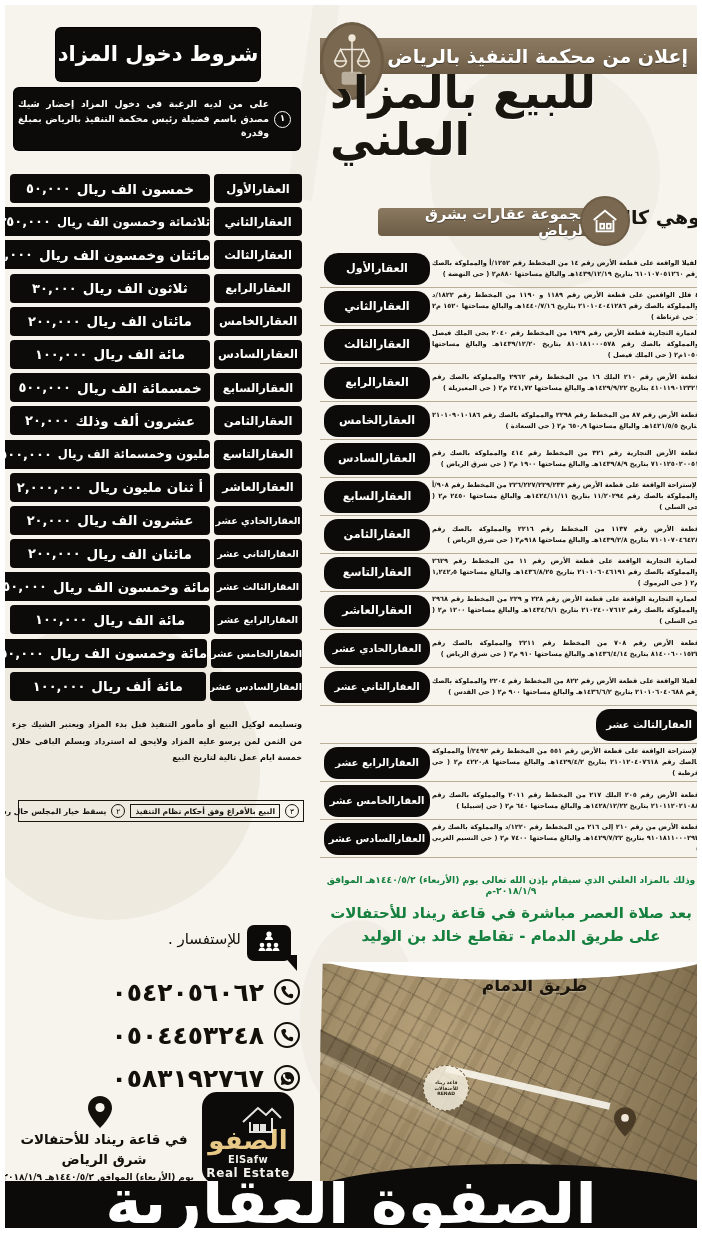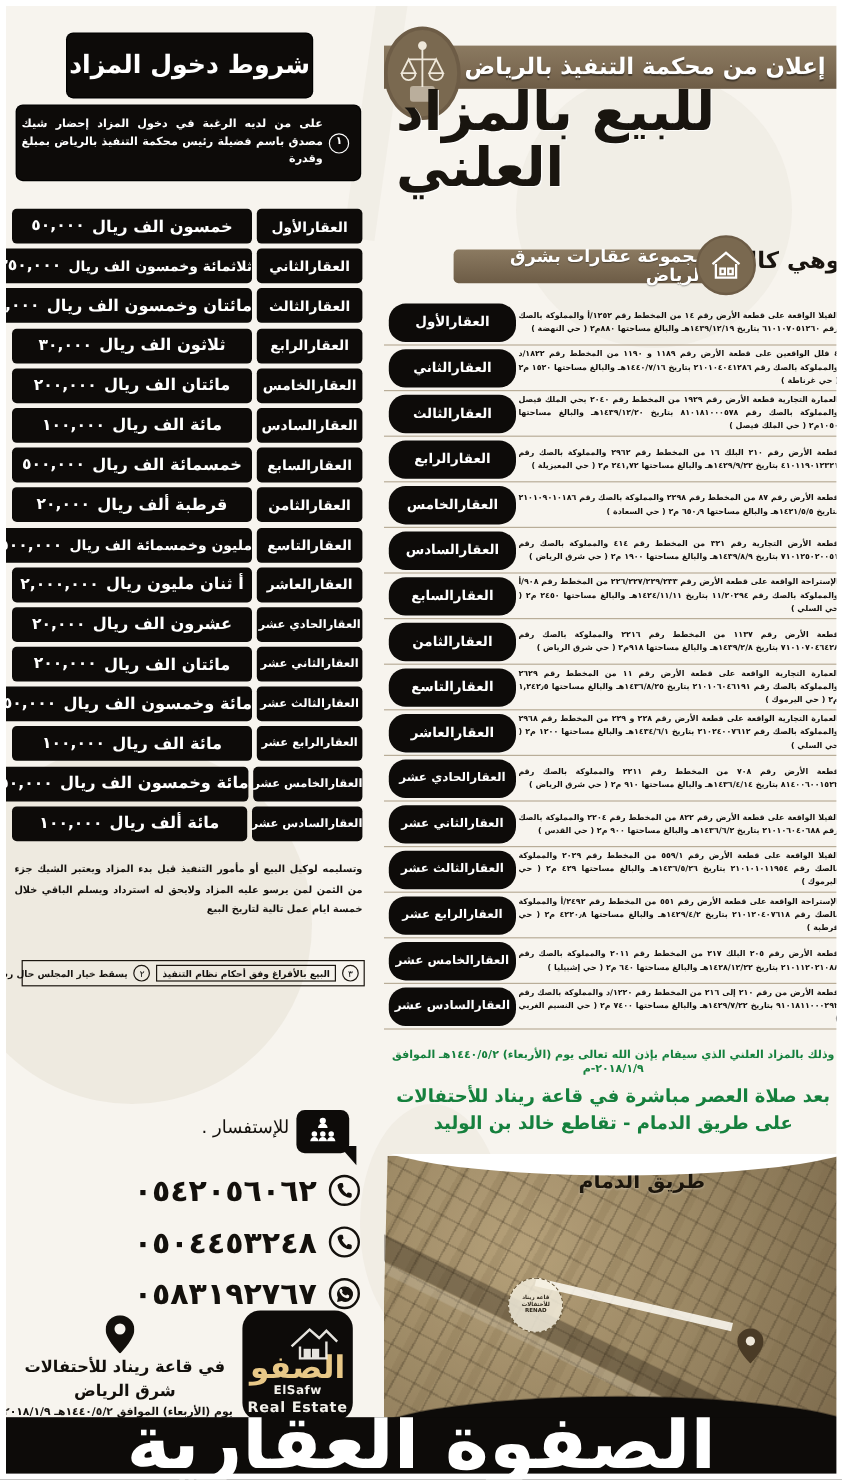--- a/index.html
+++ b/index.html
@@ -339,21 +339,20 @@
       </div>
       <div class="desc-row">
         <div class="desc-text">قطعة الأرض رقم ٧٠٨ من المخطط رقم ٢٢١١ والمملوكة بالصك رقم ٨١٤٠٠٦٠٠١٥٢٢ بتاريخ ١٤٣٦/٤/١٤هـ والبالغ مساحتها ٩١٠ م٢   ( حي شرق الرياض )</div>
         <div class="desc-label small">العقارالحادي عشر</div>
       </div>
       <div class="desc-row">
         <div class="desc-text">الفيلا الواقعة على قطعة الأرض رقم ٨٢٢ من المخطط رقم ٢٢٠٤ والمملوكة بالصك رقم ٢١٠١٠٦٠٤٠٦٨٨ بتاريخ ١٤٣٦/٦/٢هـ والبالغ مساحتها ٩٠٠ م٢   ( حي القدس )</div>
         <div class="desc-label small">العقارالثاني عشر</div>
       </div>
       <div class="desc-row">
-        <div class="desc-text">الفيلا الواقعة على قطعة الأرض رقم ٥٥٩/١ من المخطط رقم ٢٠٢٩ والمملوكة بالصك رقم ٢١٠١٠١٠١١٩٥٤ بتاريخ ١٤٣٦/٥/٢٦هـ والبالغ مساحتها ٤٢٩ م٢   ( حي اليرموك )</div>
         <div class="desc-label small">العقارالثالث عشر</div>
       </div>
       <div class="desc-row">
         <div class="desc-text">الإستراحة الواقعة على قطعة الأرض رقم ٥٥١ من المخطط رقم ٢٤٩٢/أ والمملوكة بالصك رقم ٢١٠١٢٠٤٠٧٦١٨ بتاريخ ١٤٢٩/٤/٢هـ والبالغ مساحتها ٤٢٢٠٫٨ م٢   ( حي قرطبة )</div>
         <div class="desc-label small">العقارالرابع عشر</div>
       </div>
       <div class="desc-row">
         <div class="desc-text">قطعة الأرض رقم ٢٠٥ البلك ٢١٧ من المخطط رقم ٢٠١١ والمملوكة بالصك رقم ٢١٠١١٢٠٢١٠٨٨ بتاريخ ١٤٢٨/١٢/٢٢هـ والبالغ مساحتها ٦٤٠ م٢   ( حي إشبيليا )</div>
         <div class="desc-label small">العقارالخامس عشر</div>
       </div>
@@ -409,21 +408,21 @@
       <div class="price-row">
         <div class="price-name">العقارالسابع</div>
         <div class="price-val">
           <span>خمسمائة الف ريال</span>
           <span class="amount">٥٠٠,٠٠٠</span>
         </div>
       </div>
       <div class="price-row">
         <div class="price-name">العقارالثامن</div>
         <div class="price-val">
-          <span>قرطبة ألف ريال</span>
+          <span>عشرون ألف وذلك</span>
           <span class="amount">٢٠,٠٠٠</span>
         </div>
       </div>
       <div class="price-row">
         <div class="price-name">العقارالتاسع</div>
         <div class="price-val sm">
           <span>مليون وخمسمائة الف ريال</span>
           <span class="amount">١,٥٠٠,٠٠٠</span>
         </div>
       </div>

